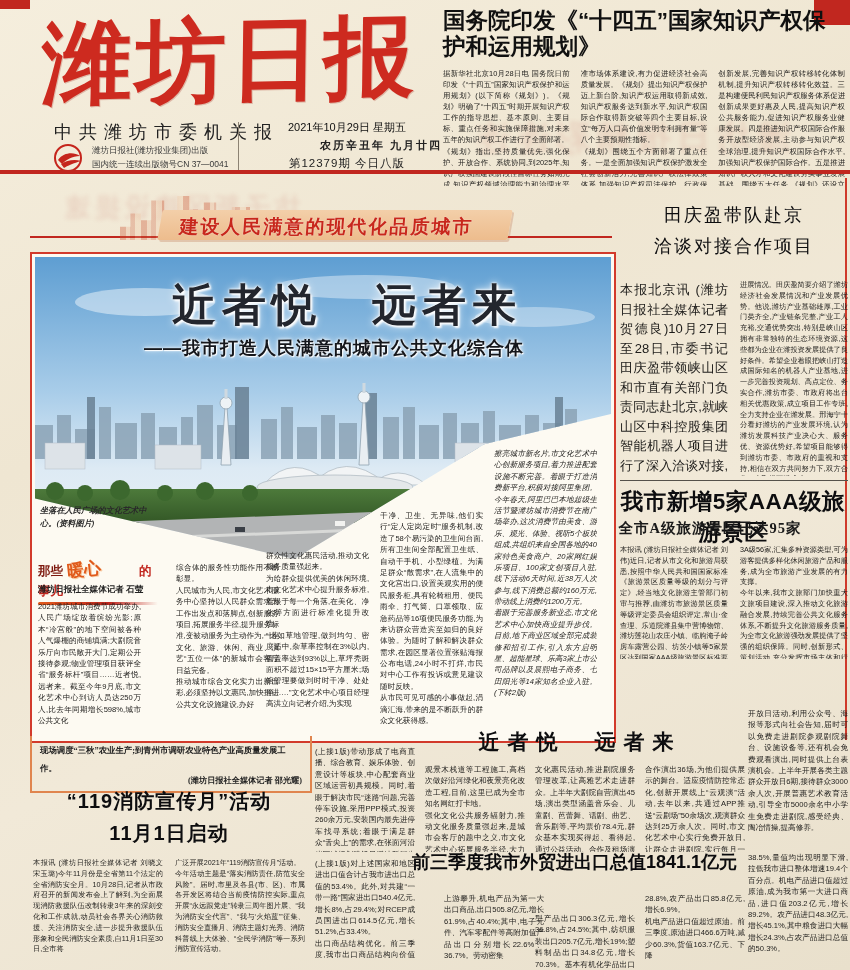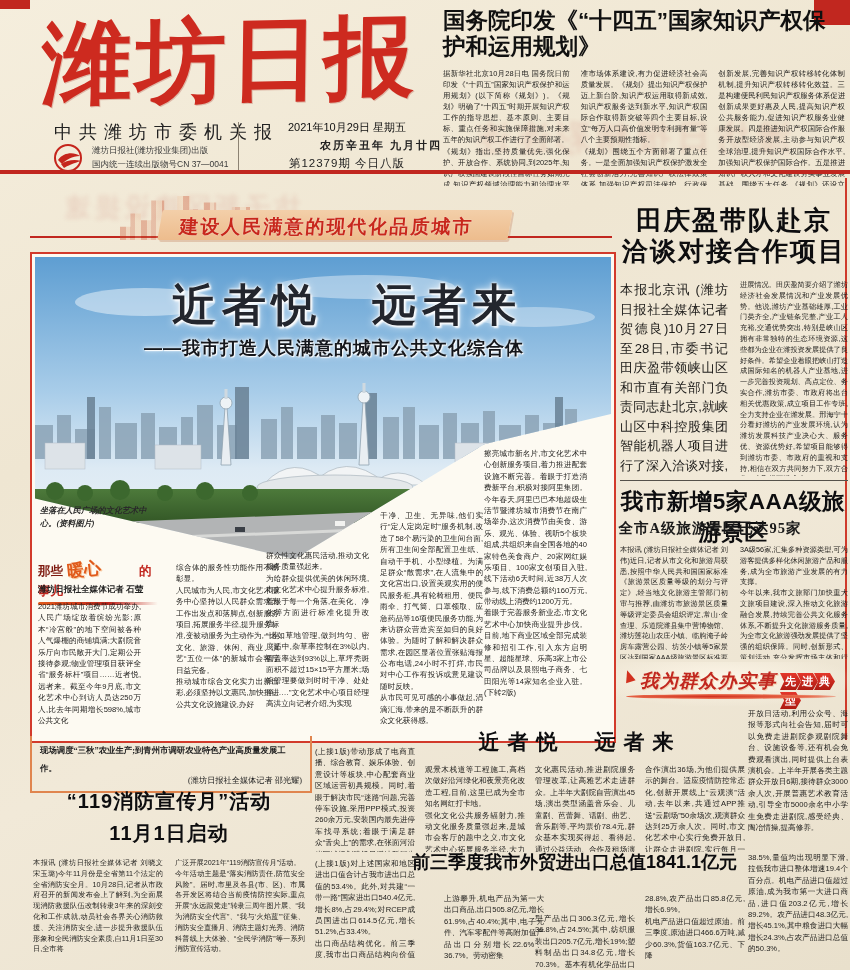--- a/index.html
+++ b/index.html
@@ -50,42 +50,42 @@
     text-shadow:0 0 6px #fff,0 0 3px #fff,1px 1px 1px #fff;}
   .photo-caption{font-family:"Liberation Serif",serif;font-style:italic;font-weight:700;
     font-size:8.2px;color:#2a2a2a;line-height:1.6;}
   .badge-pre{font-weight:900;color:#7e1a10;font-size:12.5px;}
   .badge-hot{font-weight:900;color:#e05a1c;font-size:17px;display:inline-block;transform:rotate(-6deg);
     text-shadow:1px 1px 0 #f7c9a0;}
   .badge-post{font-weight:900;color:#c1271f;font-size:12.5px;margin-left:33px;}
   .badge-underline{height:3px;background:linear-gradient(90deg,#e05a1c,#c1271f 60%,rgba(193,39,31,0));border-radius:2px;}
   .byline{font-family:"Liberation Serif",serif;font-weight:700;font-size:8.6px;color:#222;}
   
-  .r-hl{font-family:"Liberation Serif",serif;font-weight:700;color:#0d0d0f;font-size:26px;
+  .r-hl{font-family:"Liberation Serif",serif;font-weight:400;color:#0d0d0f;font-size:18px;
     letter-spacing:2px;text-align:center;}
   .r-hl2{font-weight:900;color:#0d0d0f;font-size:22.5px;letter-spacing:0.5px;text-align:center;}
   .r-sub{font-family:"Liberation Serif",serif;font-weight:700;font-size:14.5px;color:#1a1a1a;text-align:center;letter-spacing:1px;}
   .two-col{display:flex;gap:12px;}
   .two-col > div{flex:1;}
   
   .camp-wrap{background:radial-gradient(ellipse at 45% 40%,#fdf6e8 0%,rgba(253,246,232,0) 75%);}
   .camp-text{font-weight:900;font-style:italic;font-size:18.5px;color:#c1271f;letter-spacing:1px;
     text-shadow:1px 1px 0 #f2d2b4;}
   .camp-tag{display:inline-block;width:21px;height:17px;background:linear-gradient(180deg,#e4372b,#ad1a12);
     color:#fff;font-weight:900;font-size:11px;line-height:17px;text-align:center;margin-left:-4px;
     clip-path:polygon(0 0,76% 0,100% 50%,76% 100%,0 100%,20% 50%);}
   .camp-swoosh{height:5px;border-radius:50%;
     background:radial-gradient(ellipse at 40% 50%,#d2311f 0%,#e8694a 55%,rgba(232,105,74,0) 85%);}
   .camp-flame{width:0;height:0;border-left:5px solid transparent;border-right:5px solid transparent;
     border-bottom:12px solid #d2311f;transform:rotate(-18deg);}
   
   .brief-box{border-left:2px solid #e0854e;border-bottom:2px solid #e0854e;border-right:2px solid #e0854e;
     padding:3px 8px 5px 8px;}
   .brief-text{font-family:"Liberation Serif",serif;font-weight:700;font-size:8.4px;color:#222;line-height:1.55;text-align:justify;}
-  .brief-by{font-family:"Liberation Serif",serif;font-size:8.2px;color:#222;text-align:right;}
+  .brief-by{font-family:"Liberation Serif",serif;font-size:8.2px;color:#222;text-align:right;font-weight:bold;}
   .fire-hl{font-weight:900;color:#0d0d0f;font-size:20px;text-align:center;letter-spacing:1px;}
   .jump-hl{font-family:"Liberation Serif",serif;font-weight:900;font-size:21px;color:#0d0d0f;
     text-align:center;letter-spacing:8px;}
   .trade-hl{font-weight:700;font-size:18px;color:#0b0b0d;white-space:nowrap;letter-spacing:0;}
   .thin-sep{background:#55514a;height:1px;}
   .ghost{position:absolute;pointer-events:none;filter:blur(2px);opacity:.12;color:#b4433a;
     font-weight:900;transform:scaleX(-1);}
 </style>
 </head>
 <body>
@@ -260,21 +260,21 @@
 
     <div class="abs txt col" style="left:6px;top:347px;height:132px;">2021潍坊城市消费节成功举办,人民广场绽放着缤纷光影;原本“冷宫般”的地下空间被各种人气爆棚的商铺填满;大剧院音乐厅向市民敞开大门,定期公开接待参观;物业管理项目获评全省“服务标杆”项目……近者悦,远者来。截至今年9月底,市文化艺术中心到访人员达250万人,比去年同期增长598%,城市公共文化</div>
     <div class="abs txt col" style="left:120px;top:308px;height:171px;margin-left:24px;">综合体的服务性功能作用不断彰显。
 人民城市为人民,市文化艺术服务中心坚持以人民群众需求为工作出发点和落脚点,创新服务项目,拓展服务半径,提升服务标准,变被动服务为主动作为,一座文化、旅游、休闲、商业、演艺“五位一体”的新城市会客厅日益完备。
 推动城市综合文化实力出新出彩,必须坚持以文惠民,加快推进公共文化设施建设,办好</div>
     <div class="abs txt col" style="left:234px;top:296px;height:183px;">群众性文化惠民活动,推动文化服务质量强起来。
 为给群众提供优美的休闲环境,市文化艺术中心提升服务标准,着眼于每一个角落,在美化、净化等方面进行标准化提升改造。
 “比如草地管理,做到均匀、密度适中,杂草率控制在3%以内,覆盖率达到93%以上,草坪秃斑面积不超过15×15平方厘米;场馆管理要做到时时干净、处处净……”文化艺术中心项目经理高洪立向记者介绍,为实现</div>
     <div class="abs txt col" style="left:348px;top:256px;height:223px;">干净、卫生、无异味,他们实行“定人定岗定时”服务机制,改造了58个易污染的卫生间台面,所有卫生间全部配置卫生纸、自动干手机、小型绿植。为满足群众“散需求”,在人流集中的文化宫出口,设置美观实用的便民服务柜,具有轮椅租用、便民雨伞、打气筒、口罩领取、应急药品等16项便民服务功能,为来访群众营造宾至如归的良好体验。为随时了解和解决群众需求,在园区显著位置张贴海报公布电话,24小时不打烊,市民对中心工作有投诉或意见建议随时反映。
 从市民可见可感的小事做起,涓滴汇海,带来的是不断跃升的群众文化获得感。</div>
-    <div class="abs txt col" style="left:452px;top:194px;height:285px;">擦亮城市新名片,市文化艺术中心创新服务项目,着力推进配套设施不断完善。着眼于打造消费新平台,积极对接阿里集团。今年春天,阿里巴巴本地超级生活节暨潍坊城市消费节在南广场举办,这次消费节由美食、游乐、观光、体验、视听5个板块组成,共组织来自全国各地的40家特色美食商户、20家网红娱乐项目、100家文创项目入驻,线下活动6天时间,近38万人次参与,线下消费总额约160万元,带动线上消费约1200万元。
+    <div class="abs txt col" style="left:462px;top:194px;height:285px;font-style:italic;">擦亮城市新名片,市文化艺术中心创新服务项目,着力推进配套设施不断完善。着眼于打造消费新平台,积极对接阿里集团。今年春天,阿里巴巴本地超级生活节暨潍坊城市消费节在南广场举办,这次消费节由美食、游乐、观光、体验、视听5个板块组成,共组织来自全国各地的40家特色美食商户、20家网红娱乐项目、100家文创项目入驻,线下活动6天时间,近38万人次参与,线下消费总额约160万元,带动线上消费约1200万元。
 着眼于完善服务新业态,市文化艺术中心加快商业提升步伐。目前,地下商业区域全部完成装修和招引工作,引入东方启明星、超能星球、乐高3家上市公司品牌以及晨熙电子商务、七田阳光等14家知名企业入驻。  (下转2版)</div>
   </div>
 
   <div class="abs r-hl" style="left:620px;top:203px;width:228px;">田庆盈带队赴京</div>
   <div class="abs r-hl" style="left:620px;top:234px;width:228px;">洽谈对接合作项目</div>
   <div class="abs two-col" style="left:620px;top:280px;width:228px;height:196px;">
     <div class="txt" style="font-size:13px;">本报北京讯 (潍坊日报社全媒体记者 贺德良)10月27日至28日,市委书记田庆盈带领峡山区和市直有关部门负责同志赴北京,就峡山区中科控股集团智能机器人项目进行了深入洽谈对接,双方顺利达成合作协议。
 中科控股集团有限公司由中国科学技术协会直属领导并100%控股,是中国科协实施科技发展战略、推动国家科学技术事业发展的法人单位。经过前期考察对接,中科控股集团拟在峡山区落地“四位一体”项目,包括机器人产业园、机器人产业研究院、智能机器人租赁、职业机器人大赛。
 在双方举行的座谈会上,中科控股集团董事长邢海宁,中科控股集团副总经理吴疆,峡山区党工委书记、管委会主任张龙江分别介绍了中科控股集团情况、中科“四位一体”项目情况和项目</div>
     <div class="txt" style="font-size:7.2px;">进展情况。田庆盈简要介绍了潍坊经济社会发展情况和产业发展优势。他说,潍坊产业基础雄厚,工业门类齐全,产业链条完整,产业工人充裕,交通优势突出,特别是峡山区拥有非常独特的生态环境资源,这些都为企业在潍投资发展提供了良好条件。希望企业着眼把峡山打造成国际知名的机器人产业基地,进一步完善投资规划、高点定位、务实合作,潍坊市委、市政府将出台相关优惠政策,成立项目工作专班,全力支持企业在潍发展。邢海宁十分看好潍坊的产业发展环境,认为潍坊发展科技产业决心大、服务优、资源优势好,希望项目能够得到潍坊市委、市政府的重视和支持,相信在双方共同努力下,双方合作一定取得圆满成功。
@@ -284,28 +284,20 @@
   <div class="abs thin-sep" style="left:620px;top:480px;width:228px;"></div>
   <div class="abs r-hl2" style="left:616px;top:486px;width:234px;">我市新增5家AAA级旅游景区</div>
   <div class="abs r-sub" style="left:596px;top:519px;width:228px;">全市A级旅游景区已达95家</div>
   <div class="abs two-col" style="left:620px;top:545px;width:228px;height:114px;">
     <div class="txt" style="font-size:7.2px;">本报讯 (潍坊日报社全媒体记者 刘伟)近日,记者从市文化和旅游局获悉,按照中华人民共和国国家标准《旅游景区质量等级的划分与评定》,经当地文化旅游主管部门初审与推荐,由潍坊市旅游景区质量等级评定委员会组织评定,常山·金查理、乐道院潍县集中营博物馆、潍坊莲花山农庄小镇、临朐淹子岭房车露营公园、坊茨小镇等5家景区达到国家AAA级旅游景区标准要求,确定为国家AAA级旅游景区。
 目前我市A级旅游景区已达95家,其中5A级2家、4A级21家、</div>
     <div class="txt" style="font-size:7.2px;">3A级56家,汇集多种资源类型,可为游客提供多样化休闲旅游产品和服务,成为全市旅游产业发展的有力支撑。
 今年以来,我市文旅部门加快重大文旅项目建设,深入推动文化旅游融合发展,持续完善公共文化服务体系,不断提升文化旅游服务质量,为全市文化旅游强劲发展提供了坚强的组织保障。同时,创新形式、策划活动,充分发挥市场主体和行业协会作用,加快推进精品线路建设,推动乡村游、自驾游“热”起来,推进了旅游项目和产业的蓬勃发展。</div>
   </div>
 
-  <div class="abs camp-wrap" style="left:616px;top:662px;width:234px;height:44px;">
-    <div class="abs camp-flame" style="left:8px;top:8px;"></div>
-    <span class="abs camp-text" style="left:24px;top:6px;">我为群众办实事</span>
-    <span class="abs" style="left:168px;top:9px;">
-      <span class="camp-tag">先</span><span class="camp-tag">进</span><span class="camp-tag">典</span><span class="camp-tag">型</span>
-    </span>
-    <div class="abs camp-swoosh" style="left:10px;top:32px;width:210px;"></div>
-  </div>
 
   <div class="abs brief-box" style="left:30px;top:736px;width:262px;">
     <span class="brief-text">现场调度“三秋”农业生产;到青州市调研农业特色产业高质量发展工作。</span>
     <div class="brief-by">(潍坊日报社全媒体记者  邵光耀)</div>
   </div>
 
   <div class="abs fire-hl" style="left:33px;top:788px;width:272px;">“119消防宣传月”活动</div>
   <div class="abs fire-hl" style="left:33px;top:820px;width:272px;">11月1日启动</div>
   <div class="abs two-col" style="left:33px;top:858px;width:272px;height:104px;">
     <div class="txt" style="font-size:7.2px;">本报讯 (潍坊日报社全媒体记者 刘晓文 宋玉璐)今年11月份是全省第11个法定的全省消防安全月。10月28日,记者从市政府召开的新闻发布会上了解到,为全面展现消防救援队伍改制转隶3年来的深刻变化和工作成就,动员社会各界关心消防救援、关注消防安全,进一步提升救援队伍形象和全民消防安全素质,自11月1日至30日,全市将</div>

